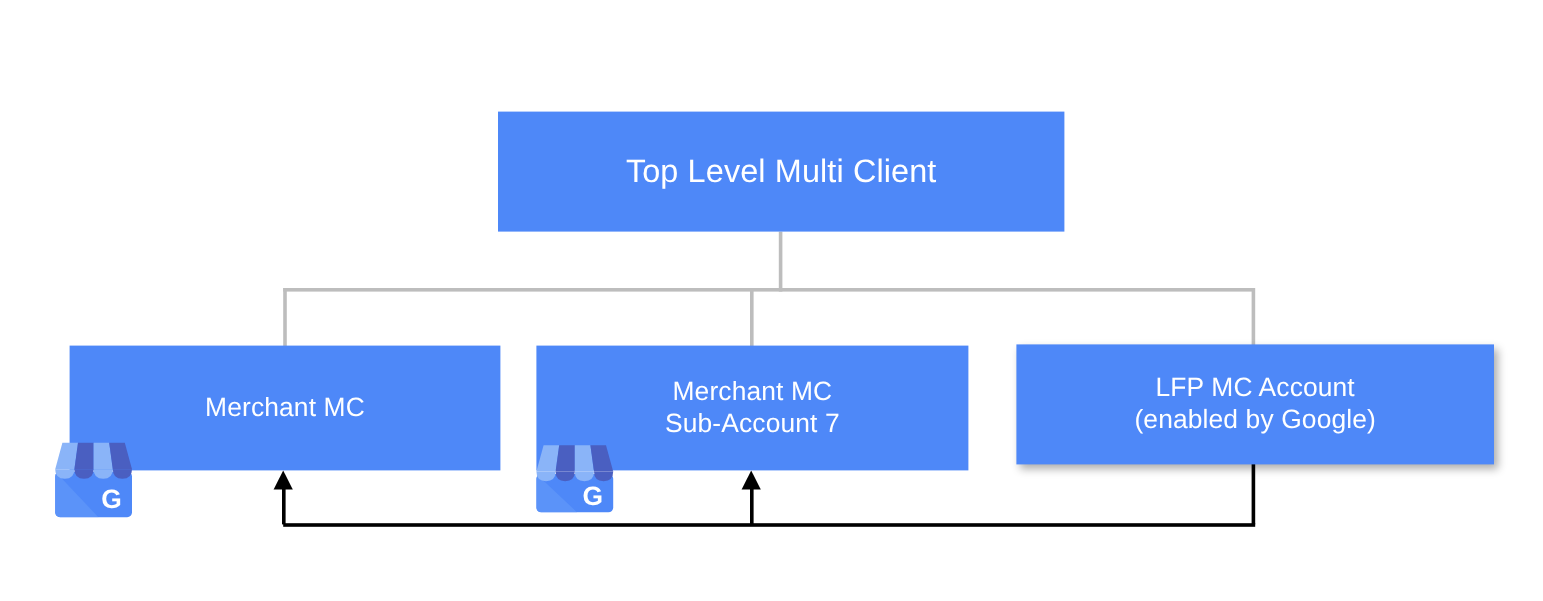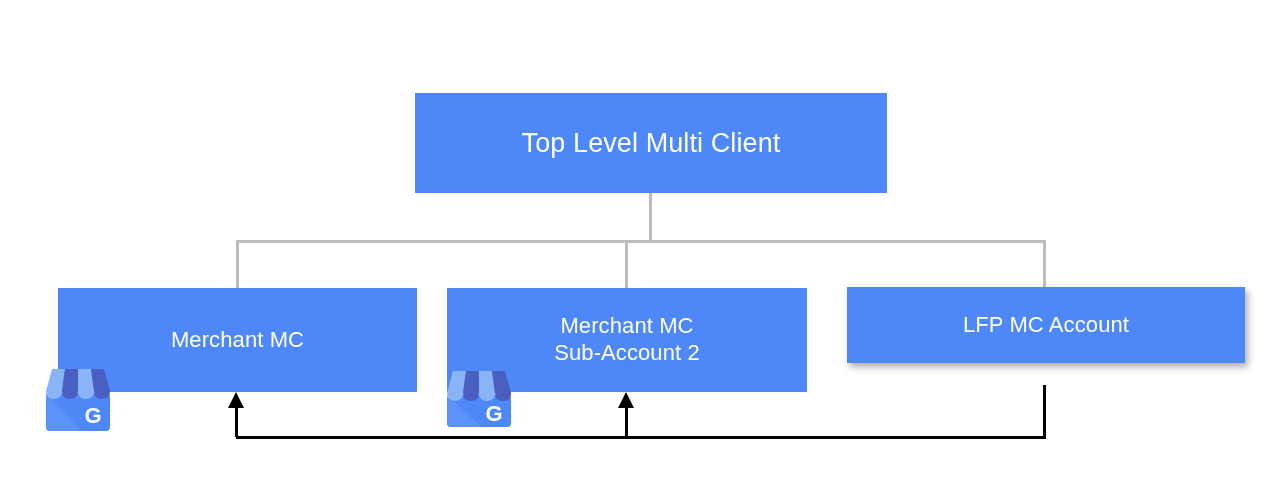--- a/index.html
+++ b/index.html
@@ -53,21 +53,21 @@
     left: 447px;
     top: 288px;
     width: 360px;
     height: 104px;
     font-size: 22px;
   }
   #node-lfp {
     left: 847px;
     top: 287px;
     width: 398px;
-    height: 76px;
+    height: 100px;
     font-size: 22px;
     box-shadow: 3px 4px 7px rgba(0,0,0,0.32);
   }
 
   
   .gline {
     position: absolute;
     background: #bdbdbd;
     z-index: 1;
   }
@@ -128,25 +128,26 @@
   <div class="node" id="node-top" style="background:#4e88f8">
     <span class="ln">Top Level Multi Client</span>
   </div>
 
   <div class="node" id="node-sub1" style="background:#4e88f8">
     <span class="ln">Merchant MC</span>
   </div>
 
   <div class="node" id="node-sub2" style="background:#4e88f8">
     <span class="ln">Merchant MC</span>
-    <span class="ln">Sub-Account 2</span>
+    <span class="ln">Sub-Account 7</span>
   </div>
 
   <div class="node" id="node-lfp" style="background:#4e88f8">
     <span class="ln">LFP MC Account</span>
+    <span class="ln">(enabled by Google)</span>
   </div>
 
   <svg class="gbp-icon" id="gbp-1" viewBox="0 0 72 68">
     <defs>
       <clipPath id="clip1">
           <rect x="4" y="28" width="64" height="38" rx="4"></rect>
         </clipPath>
     </defs>
     <rect x="4" y="28" width="64" height="38" rx="4" fill="#4e88f8"></rect>
     <polygon points="4,28 40,66 4,66" fill="#5b93f9" clip-path="url(#clip1)"></polygon>

